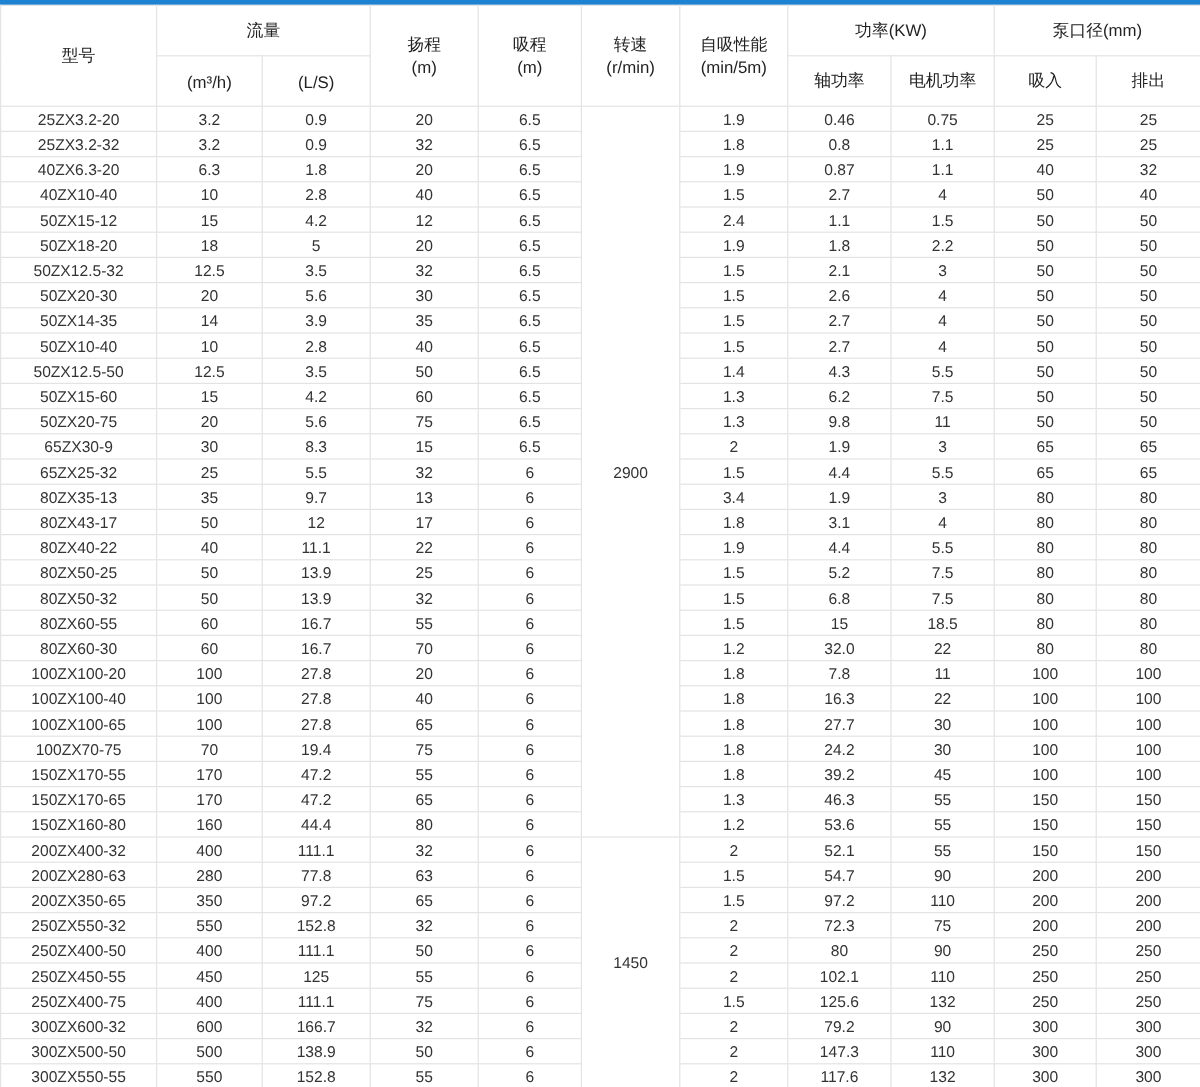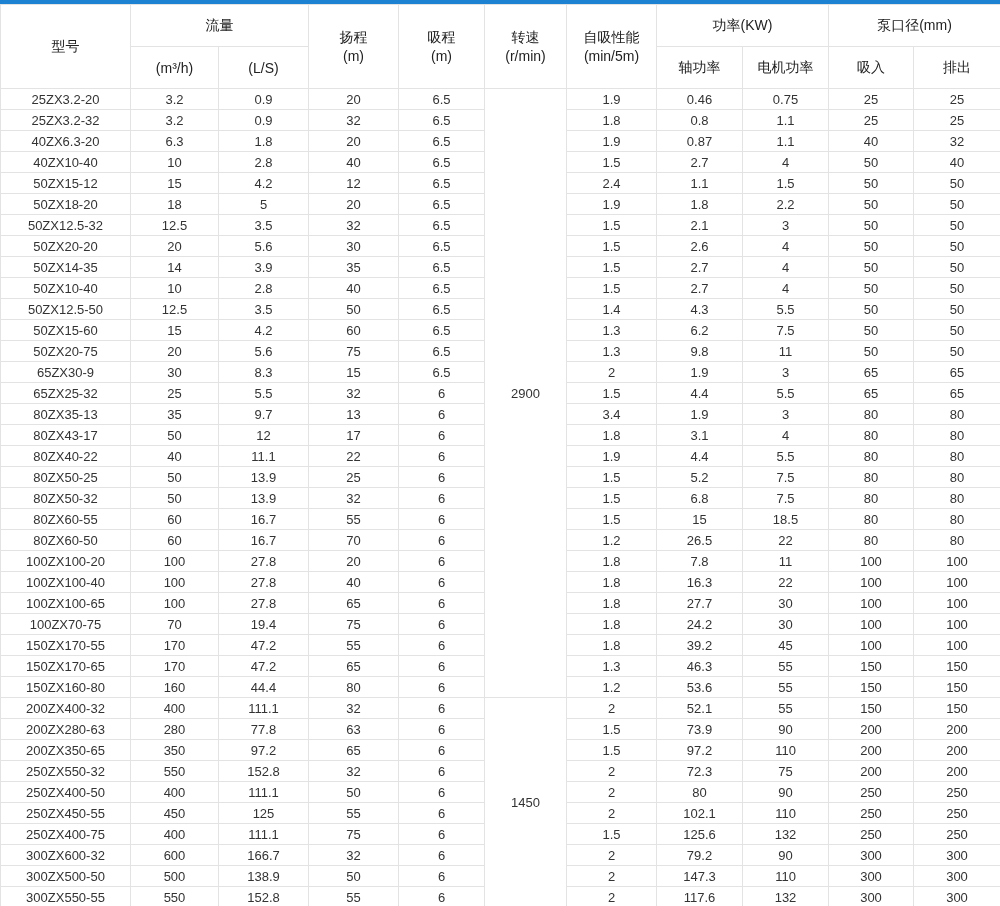--- a/index.html
+++ b/index.html
@@ -196,21 +196,21 @@
           <td>3.5</td>
           <td>32</td>
           <td>6.5</td>
           <td>1.5</td>
           <td>2.1</td>
           <td>3</td>
           <td>50</td>
           <td>50</td>
         </tr>
         <tr>
-          <td>50ZX20-20</td>
+          <td>50ZX20-30</td>
           <td>20</td>
           <td>5.6</td>
           <td>30</td>
           <td>6.5</td>
           <td>1.5</td>
           <td>2.6</td>
           <td>4</td>
           <td>50</td>
           <td>50</td>
         </tr>
@@ -364,27 +364,27 @@
           <td>16.7</td>
           <td>55</td>
           <td>6</td>
           <td>1.5</td>
           <td>15</td>
           <td>18.5</td>
           <td>80</td>
           <td>80</td>
         </tr>
         <tr>
-          <td>80ZX60-50</td>
+          <td>80ZX60-30</td>
           <td>60</td>
           <td>16.7</td>
           <td>70</td>
           <td>6</td>
           <td>1.2</td>
-          <td>26.5</td>
+          <td>32.0</td>
           <td>22</td>
           <td>80</td>
           <td>80</td>
         </tr>
         <tr>
           <td>100ZX100-20</td>
           <td>100</td>
           <td>27.8</td>
           <td>20</td>
           <td>6</td>
@@ -479,21 +479,21 @@
           <td>150</td>
           <td>150</td>
         </tr>
         <tr>
           <td>200ZX280-63</td>
           <td>280</td>
           <td>77.8</td>
           <td>63</td>
           <td>6</td>
           <td>1.5</td>
-          <td>73.9</td>
+          <td>54.7</td>
           <td>90</td>
           <td>200</td>
           <td>200</td>
         </tr>
         <tr>
           <td>200ZX350-65</td>
           <td>350</td>
           <td>97.2</td>
           <td>65</td>
           <td>6</td>

